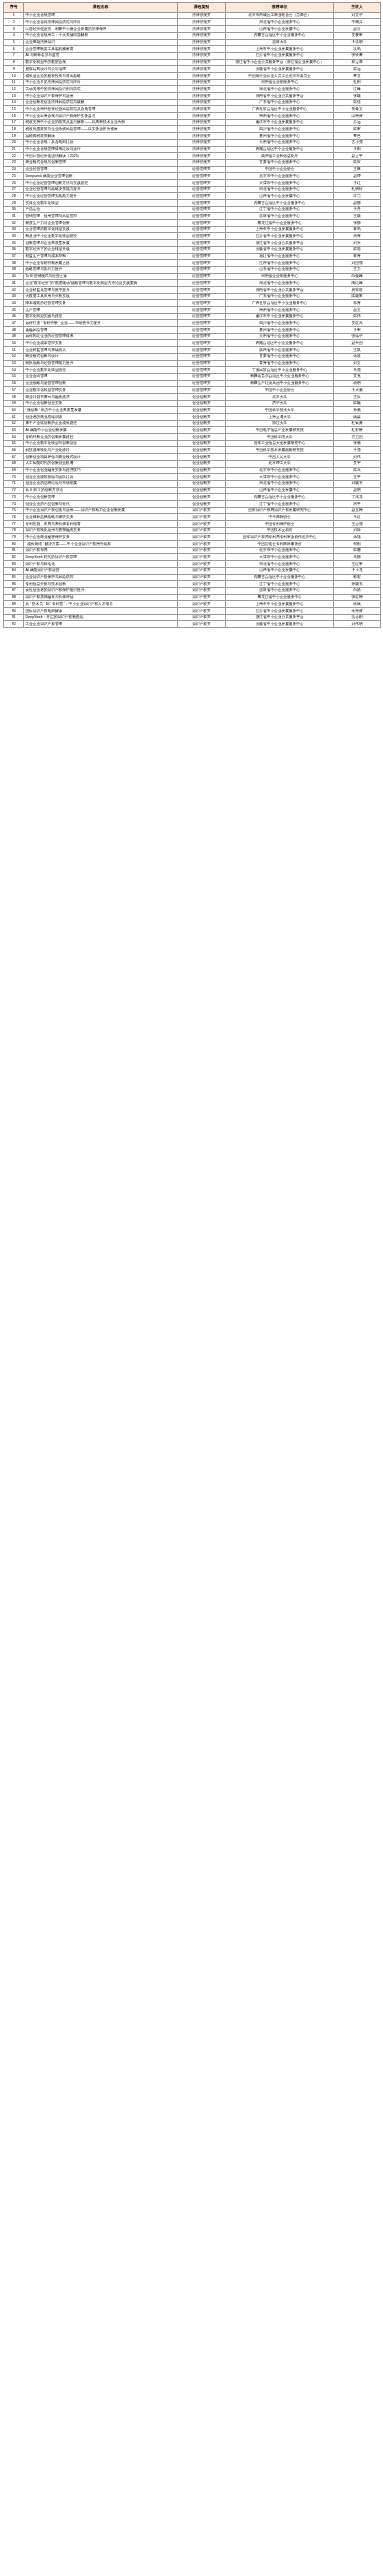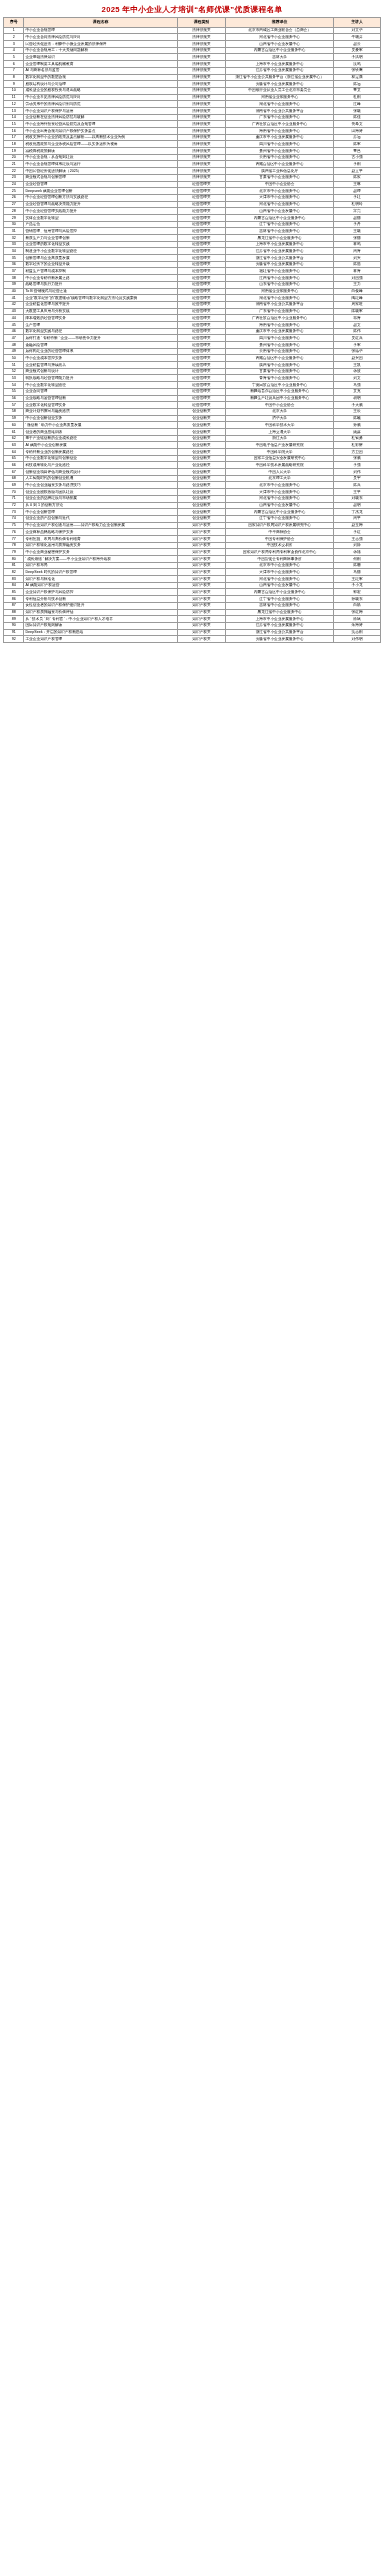--- a/index.html
+++ b/index.html
@@ -57,21 +57,20 @@
   td.name { text-align: left; }
   td.cat { text-align: center; }
   td.org { text-align: center; }
   td.teacher { text-align: center; }
   tbody tr { height: 6.7px; }
 </style>
 </head>
 <body>
 
 <div class="page">
-  <div class="doc-title">2025 年中小企业人才培训“名师优课”优质课程名单</div>
   <table class="listing">
     <colgroup>
       <col class="c-no">
       <col class="c-name">
       <col class="c-cat">
       <col class="c-org">
       <col class="c-teacher">
     </colgroup>
     <thead>
       <tr>

